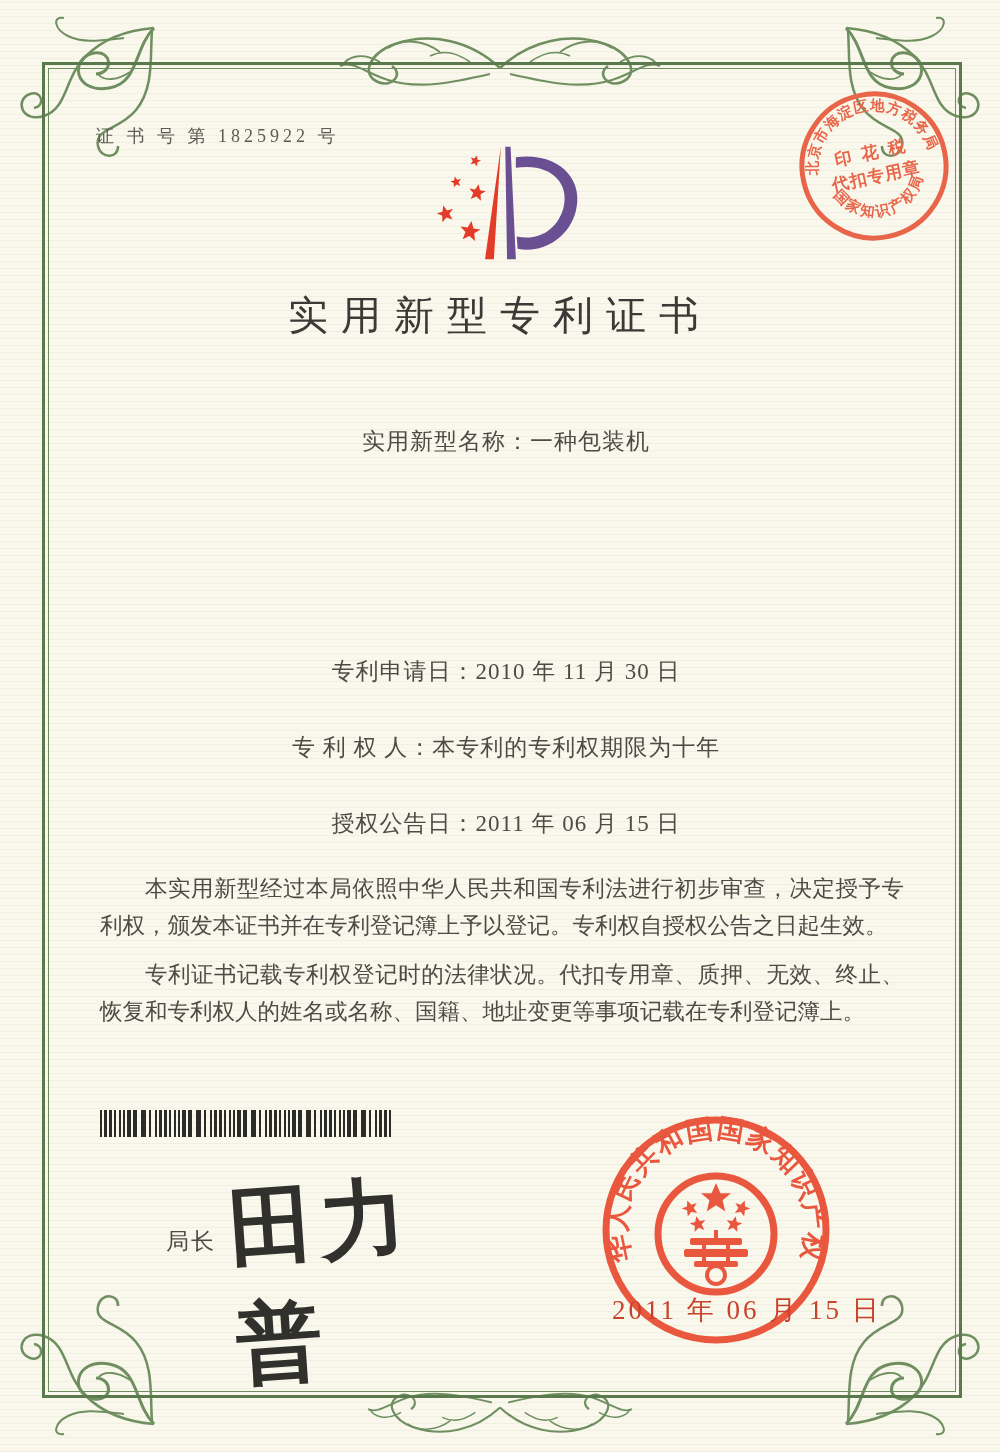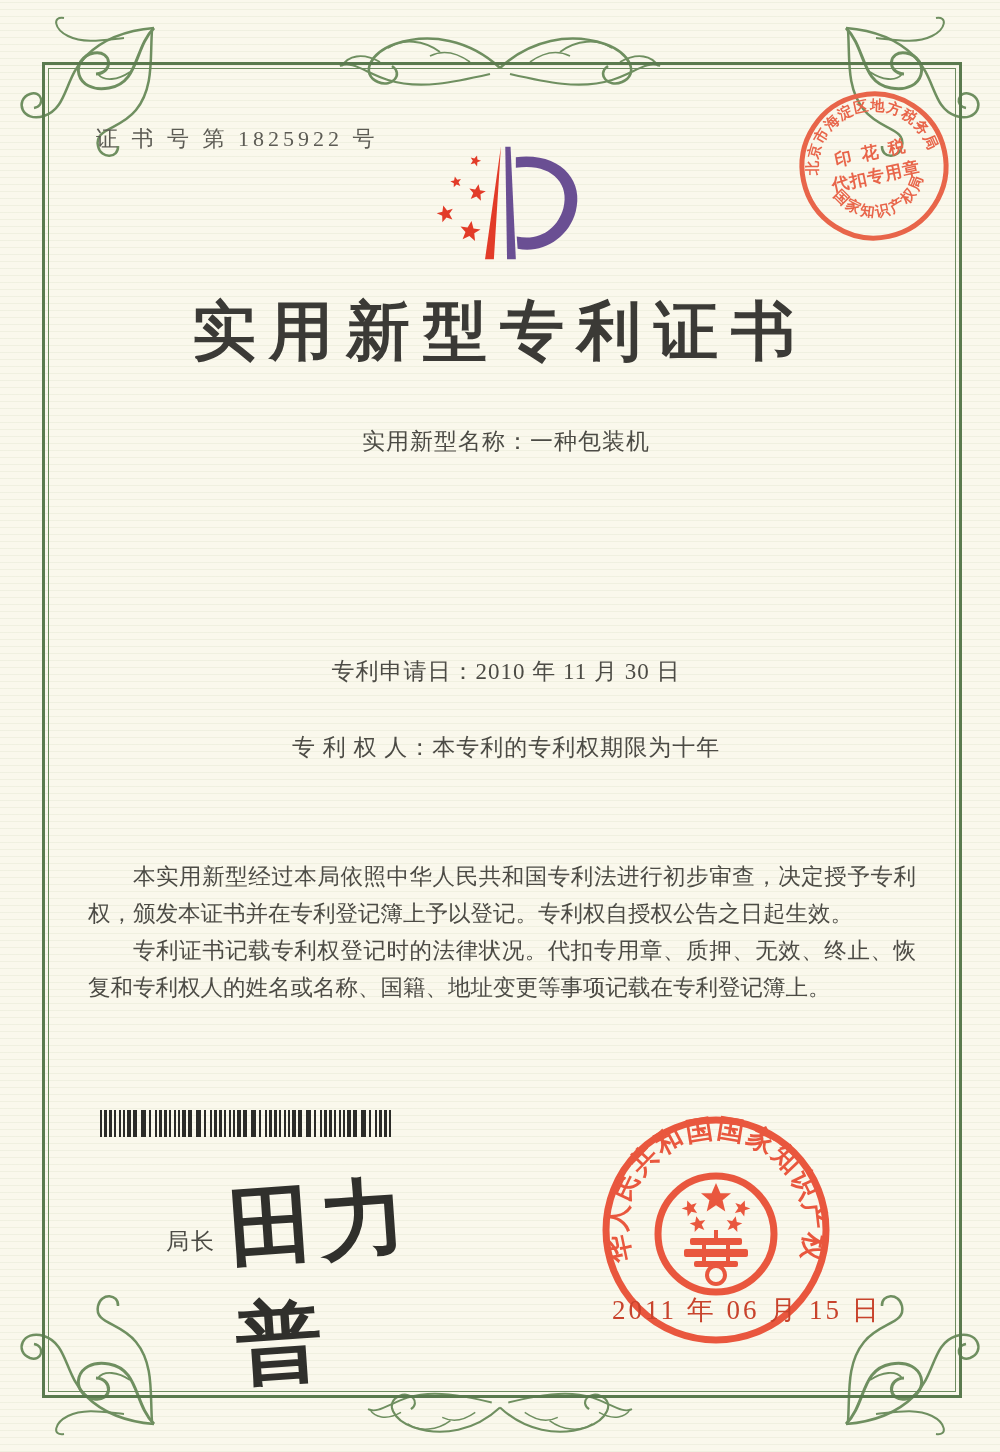--- a/index.html
+++ b/index.html
@@ -23,40 +23,40 @@
     border:3px solid #5a7a4e;
     box-sizing:border-box;
   }
   .frame-inner{
     position:absolute; inset:3px;
     border:1px solid #6d8c5f;
   }
   .ornament{position:absolute; pointer-events:none;}
   .cert-number{
     position:absolute; left:96px; top:124px;
-    font-size:22px; letter-spacing:4px; color:#5c5b54;
+    font-size:18px; letter-spacing:4px; color:#5c5b54;
   }
   .logo{position:absolute; left:412px; top:136px;}
   .title{
     position:absolute; left:0; top:288px; width:1000px;
-    text-align:center; font-size:64px; font-weight:bold;
+    text-align:center; font-size:40px; font-weight:normal;
     letter-spacing:13px; color:#3b3a36;
   }
   .field{
     position:absolute; left:106px; width:800px;
     font-size:23px; color:#4c4b45; letter-spacing:1px;
     white-space:nowrap;
     text-align:center;
   }
   .paras{
     position:absolute; left:88px; top:858px; width:828px;
     font-size:22.5px; line-height:37px; text-align:justify;
     color:#4c4b45;
   }
-  .paras p{margin:0; text-indent:2em;}
+  .paras p{margin:12px; text-indent:2em;}
   .barcode{
     position:absolute; left:100px; top:1110px; width:392px; height:27px;
     overflow:hidden; white-space:nowrap;
   }
   .sig-label{
     position:absolute; left:166px; top:1226px;
     font-size:23px; letter-spacing:2px; color:#4c4b45;
   }
   .sig-name{
     position:absolute; left:232px; top:1162px; width:260px;
@@ -159,20 +159,21 @@
       <path d="M106,12 L108,140 L118,140 L112,12 Z"></path>
       <path d="M118,24 C 168,18 196,50 186,86 C 178,116 148,134 120,128 L119,114 C 146,120 166,104 172,82 C 180,52 156,30 118,36 Z"></path>
     </g>
   </svg>
 
   <div class="title">实用新型专利证书</div>
 
   <div class="field" style="top:426px"><span>实用新型名称：</span><span>一种包装机</span></div>
   <div class="field" style="top:656px"><span>专利申请日：</span><span>2010 年 11 月 30 日</span></div>
   <div class="field" style="top:732px"><span>专 利 权 人：</span><span>本专利的专利权期限为十年</span></div>
+  <div class="field" style="top:808px"><span>授权公告日：</span><span>2011 年 06 月 15 日</span></div>
 
   <div class="paras">
     <p>本实用新型经过本局依照中华人民共和国专利法进行初步审查，决定授予专利权，颁发本证书并在专利登记簿上予以登记。专利权自授权公告之日起生效。</p>
     <p>专利证书记载专利权登记时的法律状况。代扣专用章、质押、无效、终止、恢复和专利权人的姓名或名称、国籍、地址变更等事项记载在专利登记簿上。</p>
   </div>
 
   <div class="barcode"><span class="bar" style="width:2px;margin-right:2px"></span><span class="bar" style="width:3px;margin-right:2px"></span><span class="bar" style="width:3px;margin-right:2px"></span><span class="bar" style="width:2px;margin-right:3px"></span><span class="bar" style="width:2px;margin-right:2px"></span><span class="bar" style="width:2px;margin-right:2px"></span><span class="bar" style="width:4px;margin-right:2px"></span><span class="bar" style="width:4px;margin-right:4px"></span><span class="bar" style="width:5px;margin-right:3px"></span><span class="bar" style="width:2px;margin-right:4px"></span><span class="bar" style="width:2px;margin-right:2px"></span><span class="bar" style="width:3px;margin-right:2px"></span><span class="bar" style="width:3px;margin-right:2px"></span><span class="bar" style="width:2px;margin-right:3px"></span><span class="bar" style="width:2px;margin-right:2px"></span><span class="bar" style="width:2px;margin-right:2px"></span><span class="bar" style="width:4px;margin-right:2px"></span><span class="bar" style="width:4px;margin-right:4px"></span><span class="bar" style="width:5px;margin-right:3px"></span><span class="bar" style="width:2px;margin-right:4px"></span><span class="bar" style="width:2px;margin-right:2px"></span><span class="bar" style="width:3px;margin-right:2px"></span><span class="bar" style="width:3px;margin-right:2px"></span><span class="bar" style="width:2px;margin-right:3px"></span><span class="bar" style="width:2px;margin-right:2px"></span><span class="bar" style="width:2px;margin-right:2px"></span><span class="bar" style="width:4px;margin-right:2px"></span><span class="bar" style="width:4px;margin-right:4px"></span><span class="bar" style="width:5px;margin-right:3px"></span><span class="bar" style="width:2px;margin-right:4px"></span><span class="bar" style="width:2px;margin-right:2px"></span><span class="bar" style="width:3px;margin-right:2px"></span><span class="bar" style="width:3px;margin-right:2px"></span><span class="bar" style="width:2px;margin-right:3px"></span><span class="bar" style="width:2px;margin-right:2px"></span><span class="bar" style="width:2px;margin-right:2px"></span><span class="bar" style="width:4px;margin-right:2px"></span><span class="bar" style="width:4px;margin-right:4px"></span><span class="bar" style="width:5px;margin-right:3px"></span><span class="bar" style="width:2px;margin-right:4px"></span><span class="bar" style="width:2px;margin-right:2px"></span><span class="bar" style="width:3px;margin-right:2px"></span><span class="bar" style="width:3px;margin-right:2px"></span><span class="bar" style="width:2px;margin-right:3px"></span><span class="bar" style="width:2px;margin-right:2px"></span><span class="bar" style="width:2px;margin-right:2px"></span><span class="bar" style="width:4px;margin-right:2px"></span><span class="bar" style="width:4px;margin-right:4px"></span><span class="bar" style="width:5px;margin-right:3px"></span><span class="bar" style="width:2px;margin-right:4px"></span><span class="bar" style="width:2px;margin-right:2px"></span><span class="bar" style="width:3px;margin-right:2px"></span><span class="bar" style="width:3px;margin-right:2px"></span><span class="bar" style="width:2px;margin-right:3px"></span></div>
 
   <div class="sig-label">局长</div>
   <div class="sig-name">田力普</div>

